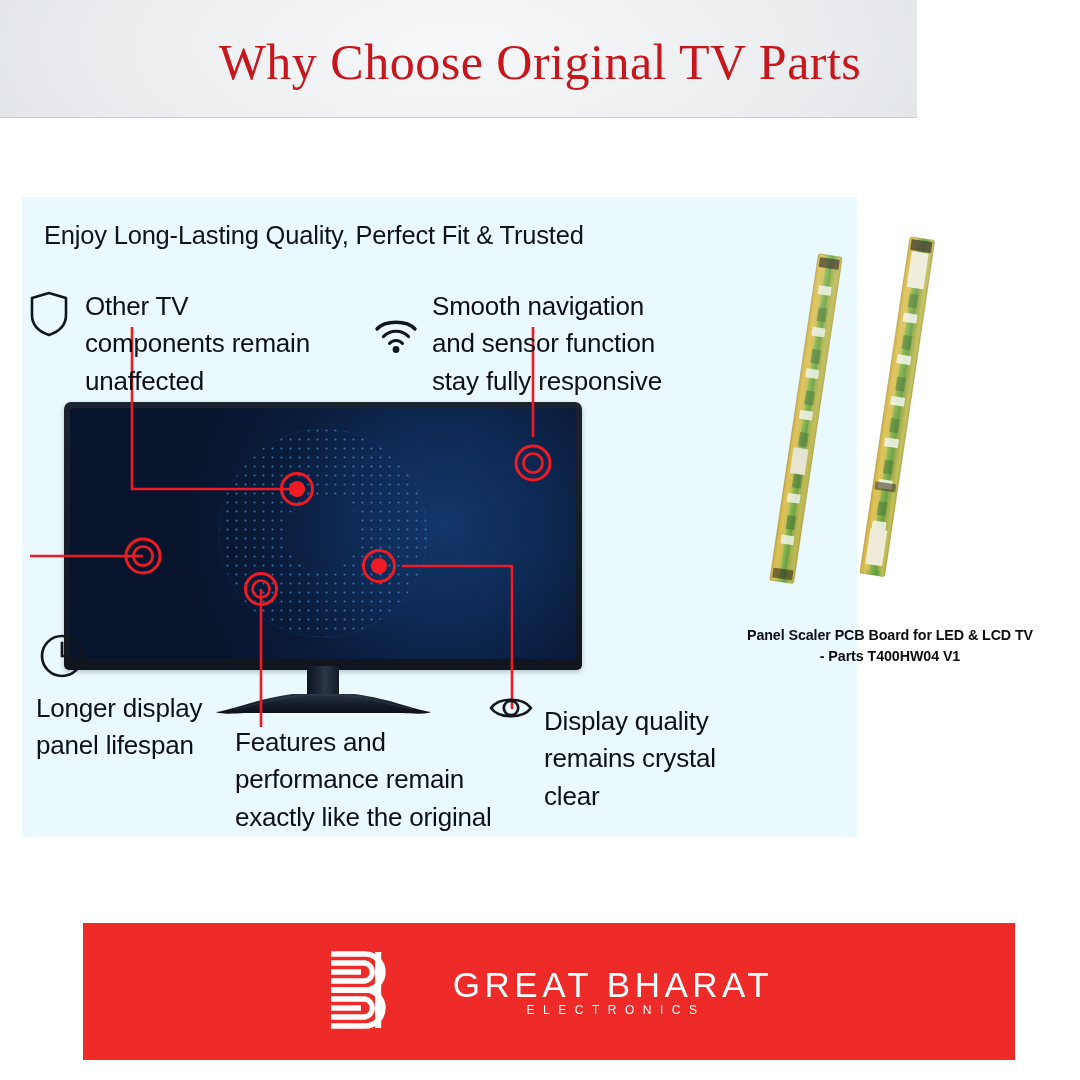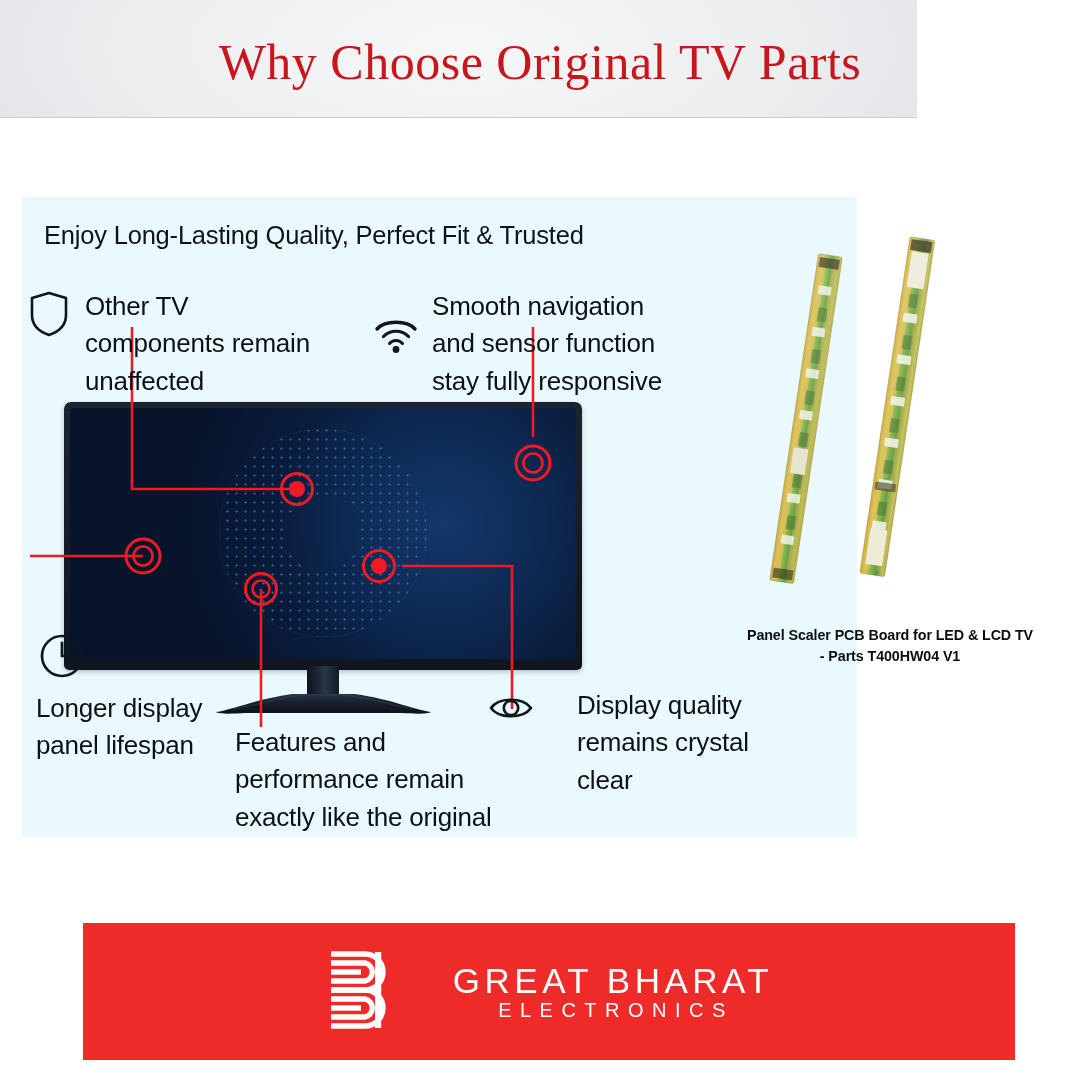--- a/index.html
+++ b/index.html
@@ -77,21 +77,21 @@
 
   #callout-clock { left: 6px; top: 435px; width: 220px; }
   #callout-clock .cicon { left: 10px; top: 0px; }
   #callout-clock .ctext { position: absolute; left: 8px; top: 58px; width: 200px; }
 
   #callout-features { left: 213px; top: 527px; width: 290px; }
   #callout-features .ctext { position: absolute; left: 0px; top: 0px; width: 285px; }
 
   #callout-eye { left: 466px; top: 490px; width: 225px; }
   #callout-eye .cicon { left: 0px; top: 5px; }
-  #callout-eye .ctext { position: absolute; left: 56px; top: 0px; width: 175px; margin-left: 33px; }
+  #callout-eye .ctext { position: absolute; left: 56px; top: 16px; width: 175px; }
 
   
   #tv-wrap { position: absolute; left: 42px; top: 205px; width: 530px; height: 310px; }
   #tv-body {
     position: absolute; left: 0; top: 0;
     width: 518px; height: 268px;
     background: linear-gradient(180deg, #1c2330 0%, #161c27 55%, #10151e 100%);
     border-radius: 7px 7px 5px 5px;
     padding: 6px 6px 11px 6px;
     box-sizing: border-box;
@@ -154,21 +154,21 @@
   }
   #brand-text { display: flex; flex-direction: column; align-items: center; }
   #brand-name {
     color: #ffffff;
     font-size: 35px;
     letter-spacing: 4.5px;
     line-height: 1;
   }
   #brand-sub {
     color: #ffffff;
-    font-size: 20px;
+    font-size: 12px;
     letter-spacing: 8.5px;
     line-height: 1;
     margin-top: 2px;
     margin-left: 6px;
   }
 </style>
 </head>
 <body>
 
 <div id="header-band">

